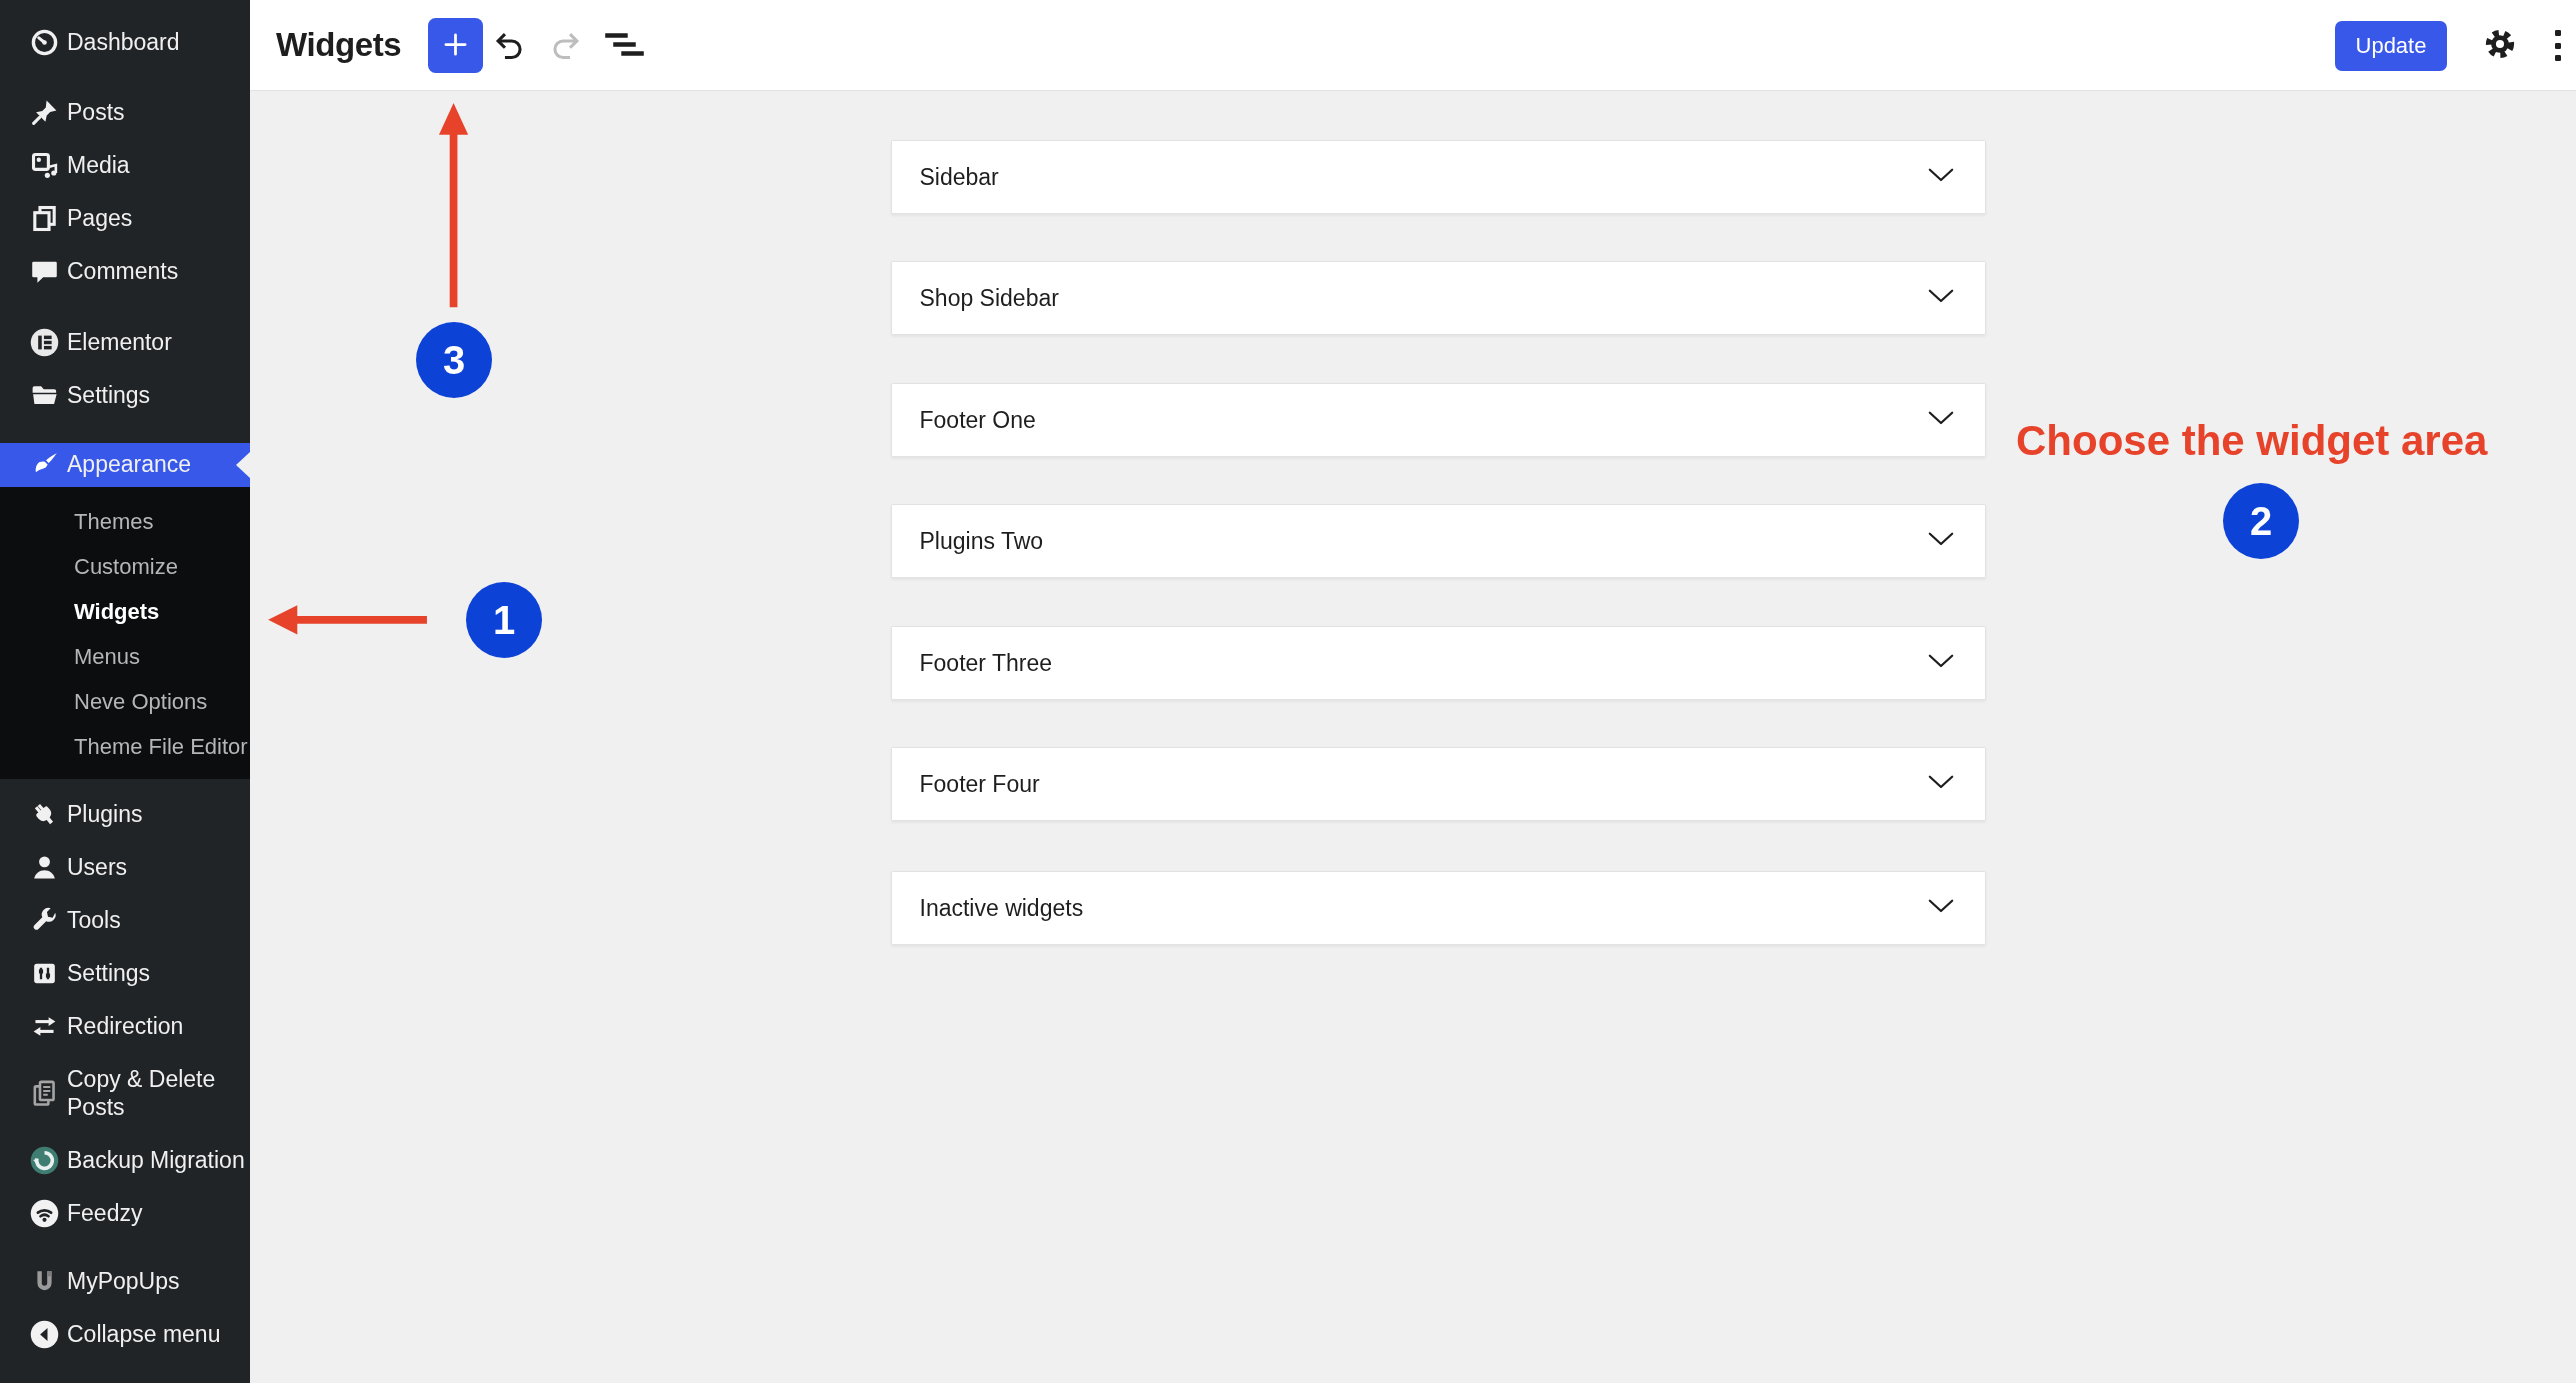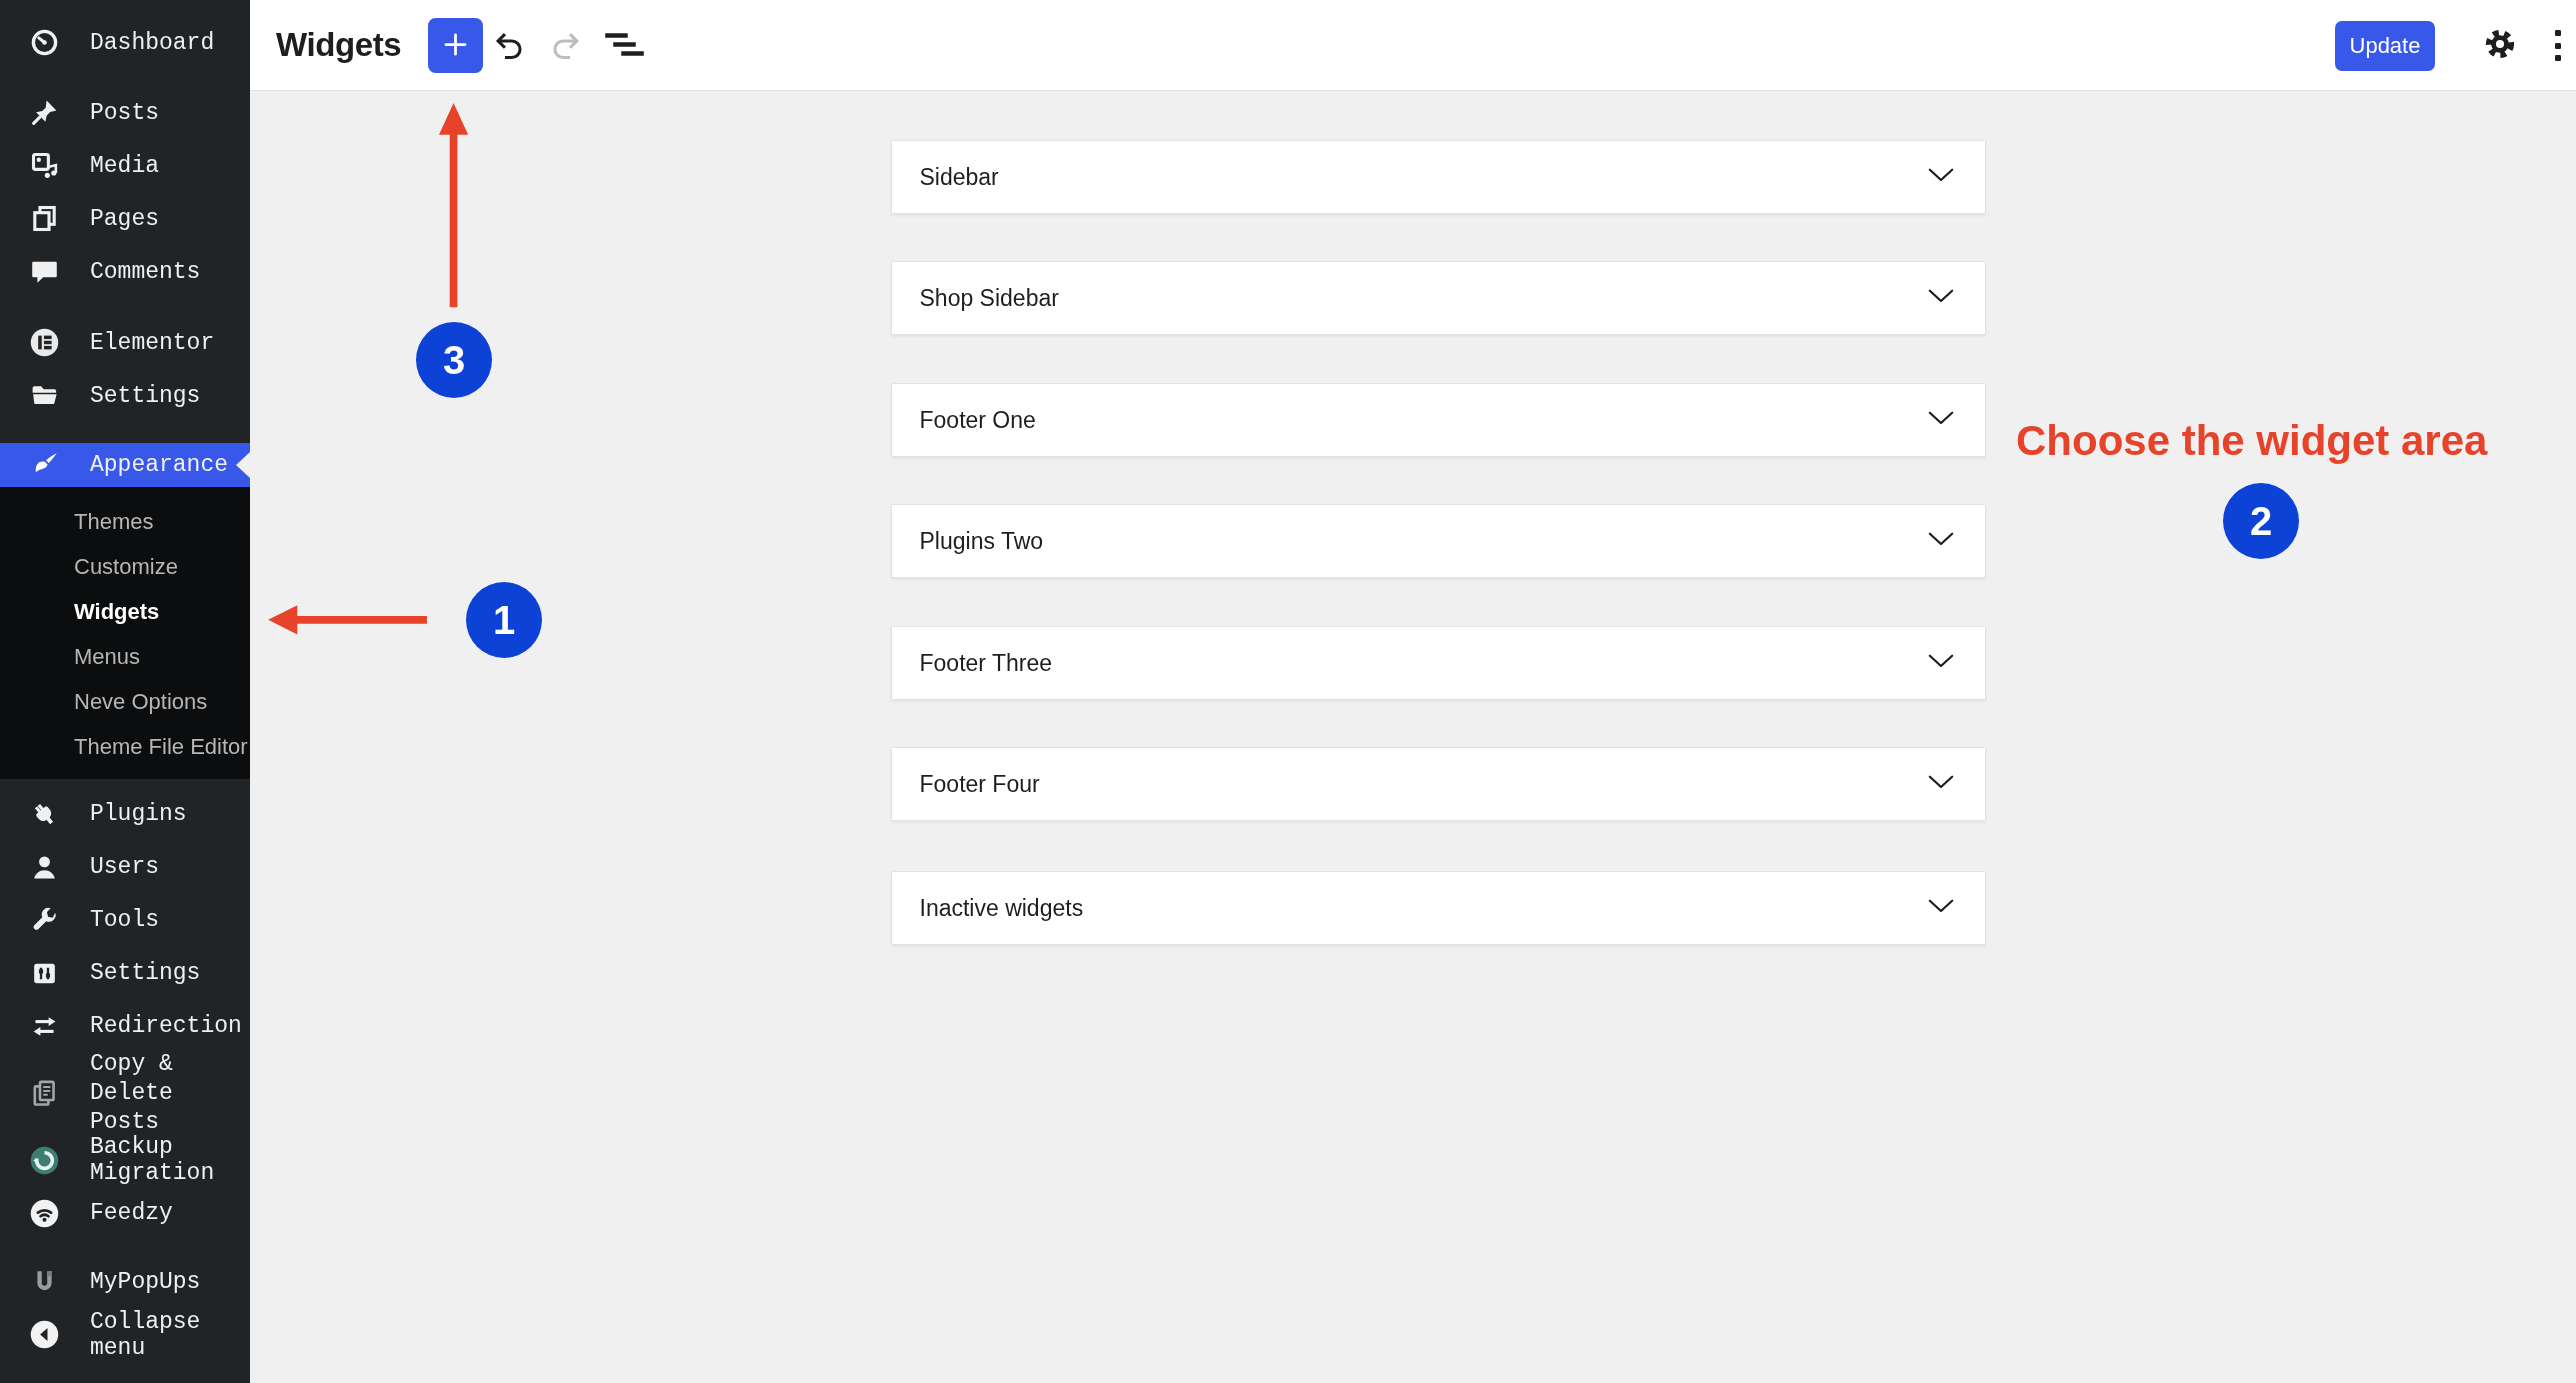--- a/index.html
+++ b/index.html
@@ -3,22 +3,22 @@
 <meta charset="utf-8">
 <style>
   * { margin:0; padding:0; box-sizing:border-box; }
   html,body { width:2576px; height:1383px; overflow:hidden; background:#f0f0f1;
               font-family:"Liberation Sans","DejaVu Sans",sans-serif; }
   .screen { position:relative; width:2576px; height:1383px; }
 
   
   .sidebar { position:absolute; left:0; top:0; width:250px; height:1383px;
              background:#212426; color:#f0f0f1; z-index:2; }
-  .menu-item { height:53px; display:flex; align-items:center; gap:28px;
-               padding-left:26px; font-size:23px; color:#f0f0f1; cursor:pointer;font-family:Liberation Mono, monospace; }
+  .menu-item { height:53px; display:flex; align-items:center; gap:5px;
+               padding-left:26px; font-size:23px; color:#f0f0f1; cursor:pointer; }
   .menu-item .mi { width:36px; min-width:36px; display:flex; justify-content:center; align-items:center; }
   .mt20 { margin-top:17px;text-align:center; } .mt21 { margin-top:18px; } .mt24 { margin-top:20.6px; }
   .mt19 { margin-top:16.3px; } .mt10 { margin-top:8.6px; } .mt18 { margin-top:15.5px; }
   .menu-item.active { background:#3858e9; height:44px; position:relative; }
   .menu-item.active .notch { position:absolute; right:0; top:50%; transform:translateY(-50%);
        width:0; height:0; border-top:13.7px solid transparent; border-bottom:13.7px solid transparent;
        border-right:14.6px solid #f0f0f1; }
   .menu-item.multiline { height:81px; }
   .menu-item.multiline span.lbl { width:155px; line-height:1.25; }
   .submenu { background:#0c0d0e; padding:12px 0 10.3px 0; }
@@ -30,21 +30,21 @@
   .topbar { position:absolute; left:250px; top:0; width:2326px; height:91px;
             background:#ffffff; border-bottom:1.7px solid #e2e2e2; z-index:3; }
   .tb-title { position:absolute; left:26px; top:26px; font-size:33px; font-weight:700;
               color:#1e1e1e; letter-spacing:-0.4px; }
   .add-btn { position:absolute; left:178px; top:18px; width:55px; height:55px;
              background:#3858e9; border:none; border-radius:7.7px; color:#fff;
              display:flex; align-items:center; justify-content:center; cursor:pointer; }
   .tb-icon { position:absolute; top:25px; width:41px; height:41px; display:flex;
              align-items:center; justify-content:center; cursor:pointer; background:none; border:none; }
   .undo-btn { left:239px; } .redo-btn { left:295px; } .listview-btn { left:354px; }
-  .update-btn { position:absolute; left:2085px; top:20.6px; width:100px; height:50px;
+  .update-btn { position:absolute; left:2085px; top:20.6px; width:112px; height:50px;
                 background:#3858e9; color:#fff; font-size:22px; border:none;
                 border-radius:6.9px; cursor:pointer; font-family:inherit;text-align:center; }
   .gear-btn { left:2229px; } .kebab-btn { left:2287px; }
   .kebab { display:flex; flex-direction:column; gap:6.9px; }
   .kebab i { width:6px; height:6px; background:#1e1e1e; border-radius:1.3px; }
 
   
   .content { position:absolute; left:250px; top:91px; width:2326px; height:1292px;
              background:#f0f0f1; z-index:1; }
   .panels { position:absolute; left:641px; top:0; width:1095px; height:100%; }

